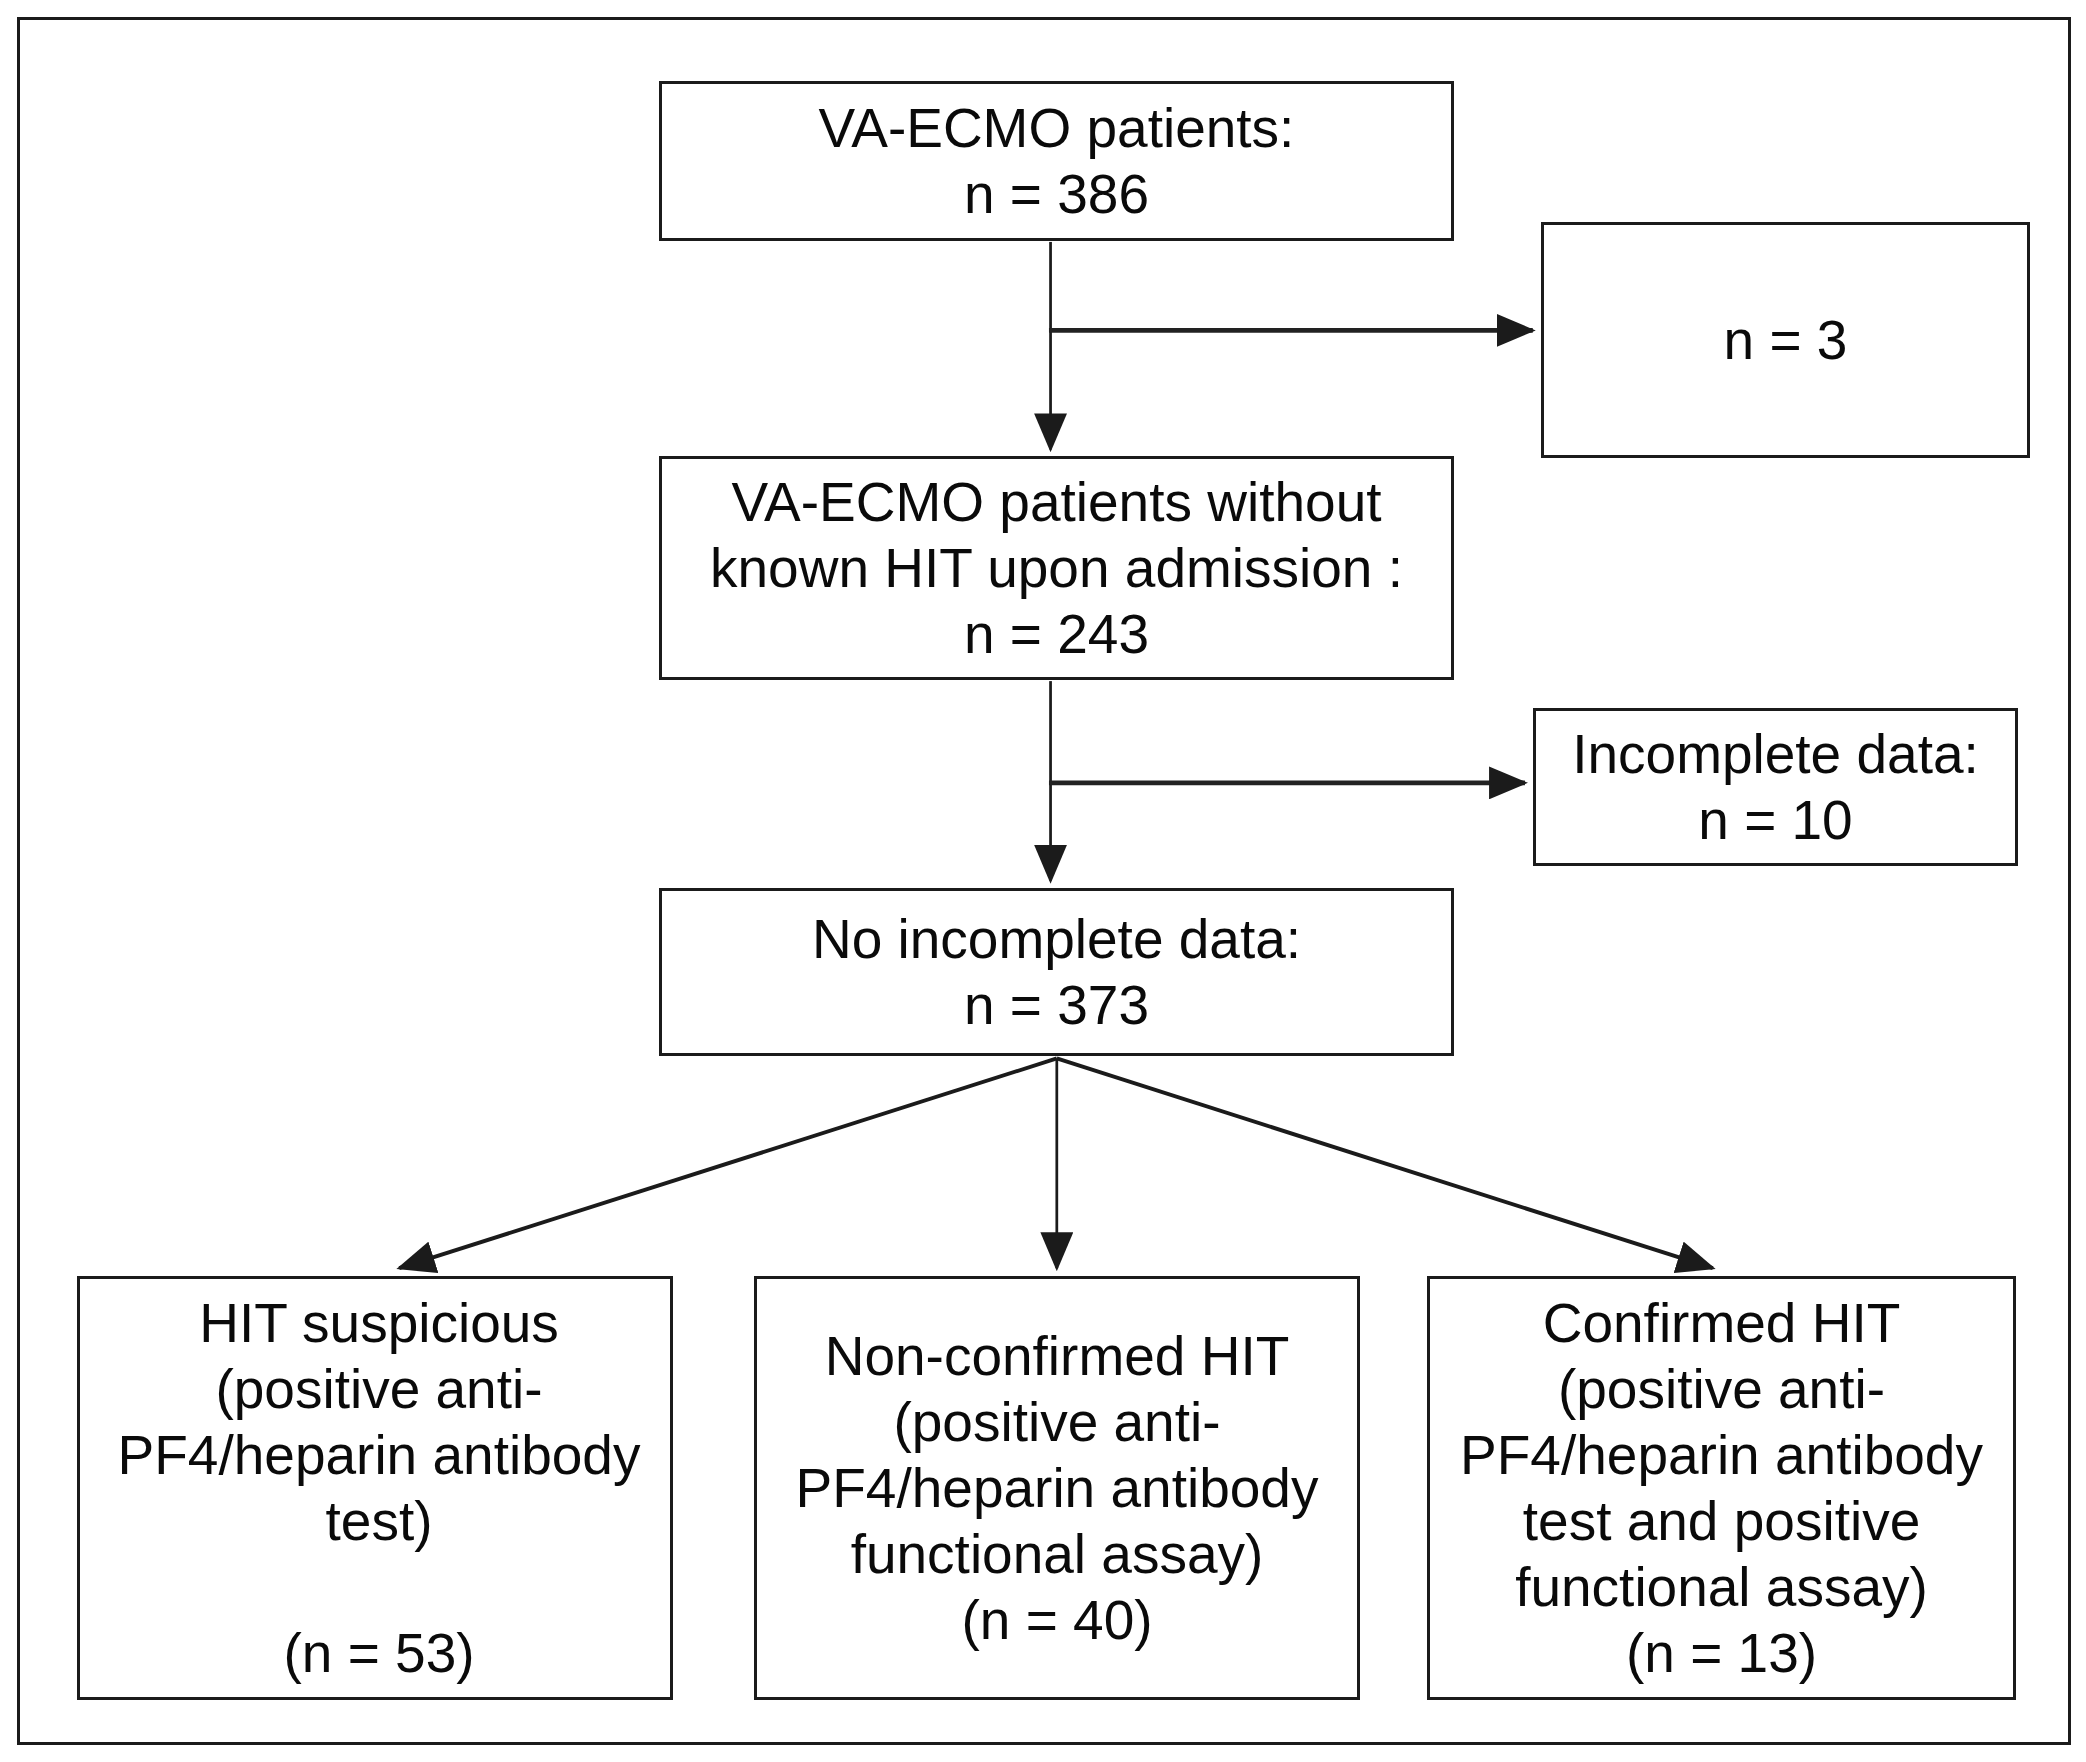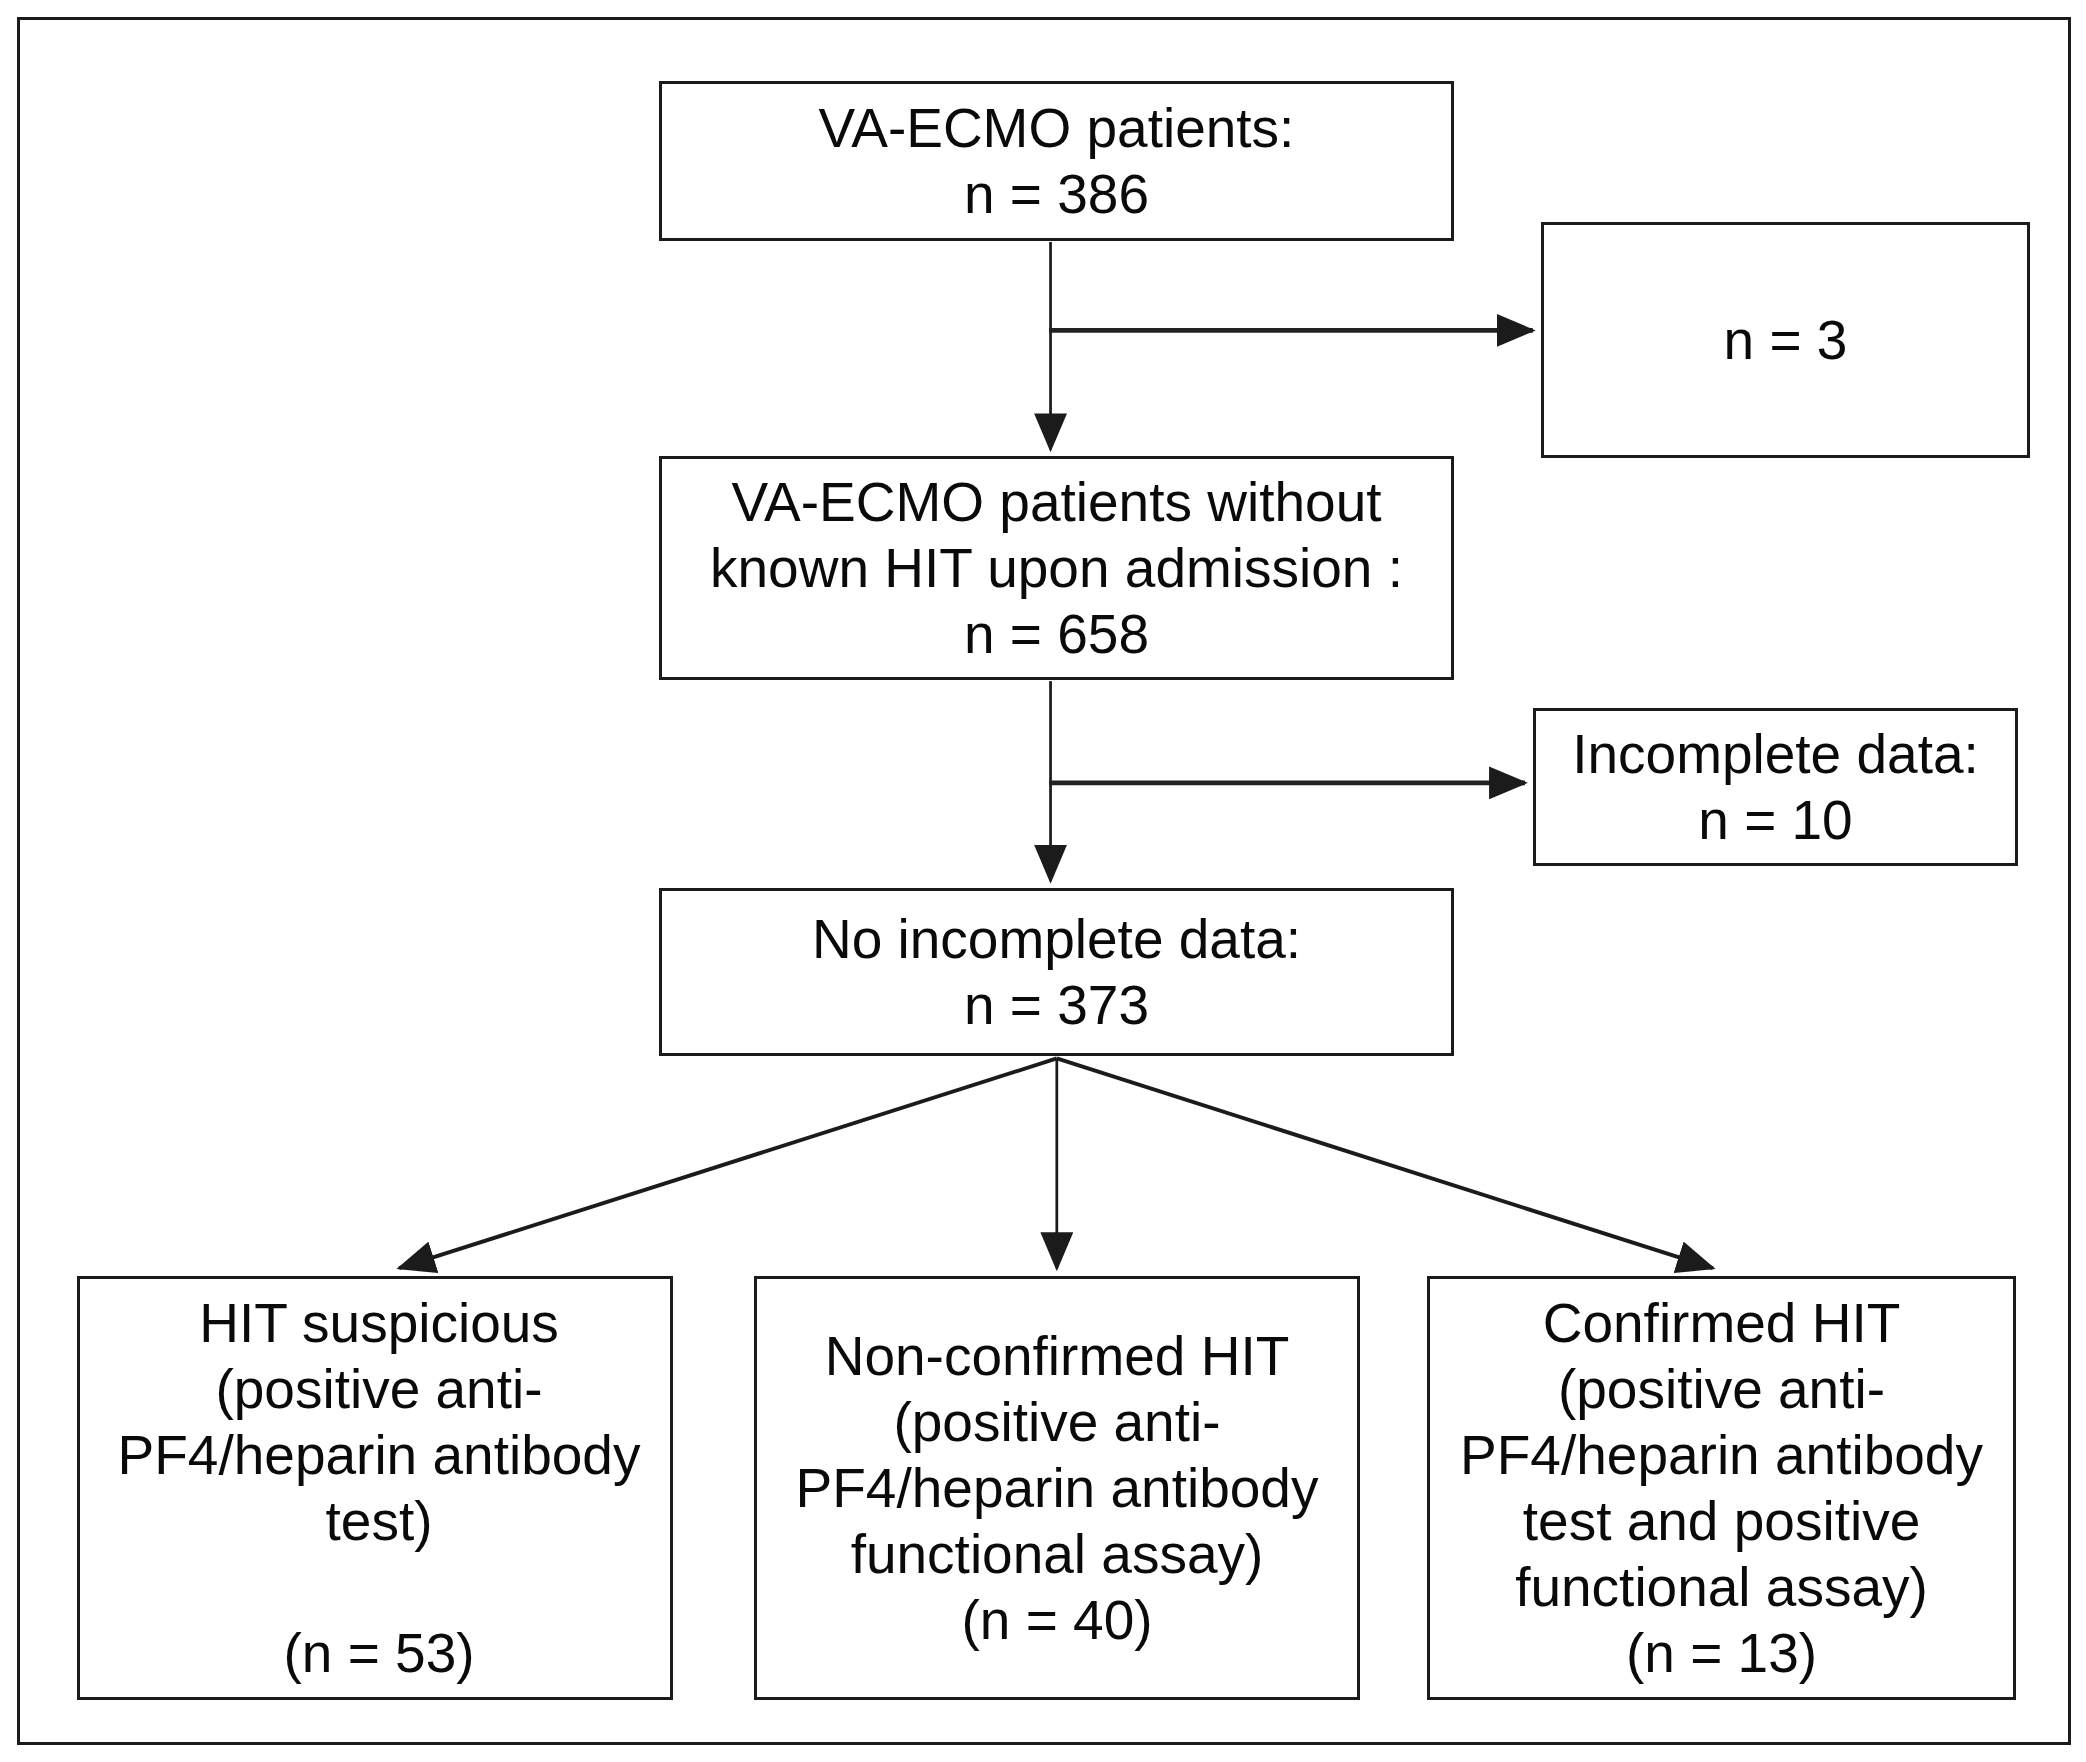--- a/index.html
+++ b/index.html
@@ -56,21 +56,21 @@
     <span class="bline">n = 386</span>
   </div>
 
   <div id="box-known-hit" class="nbox">
     <span class="bline">n = 3</span>
   </div>
 
   <div id="box-no-known-hit" class="nbox">
     <span class="bline">VA-ECMO patients without</span>
     <span class="bline">known HIT upon admission :</span>
-    <span class="bline">n = 658</span>
+    <span class="bline">n = 243</span>
   </div>
 
   <div id="box-incomplete" class="nbox">
     <span class="bline">Incomplete data:</span>
     <span class="bline">n = 10</span>
   </div>
 
   <div id="box-no-incomplete" class="nbox">
     <span class="bline">No incomplete data:</span>
     <span class="bline">n = 373</span>

